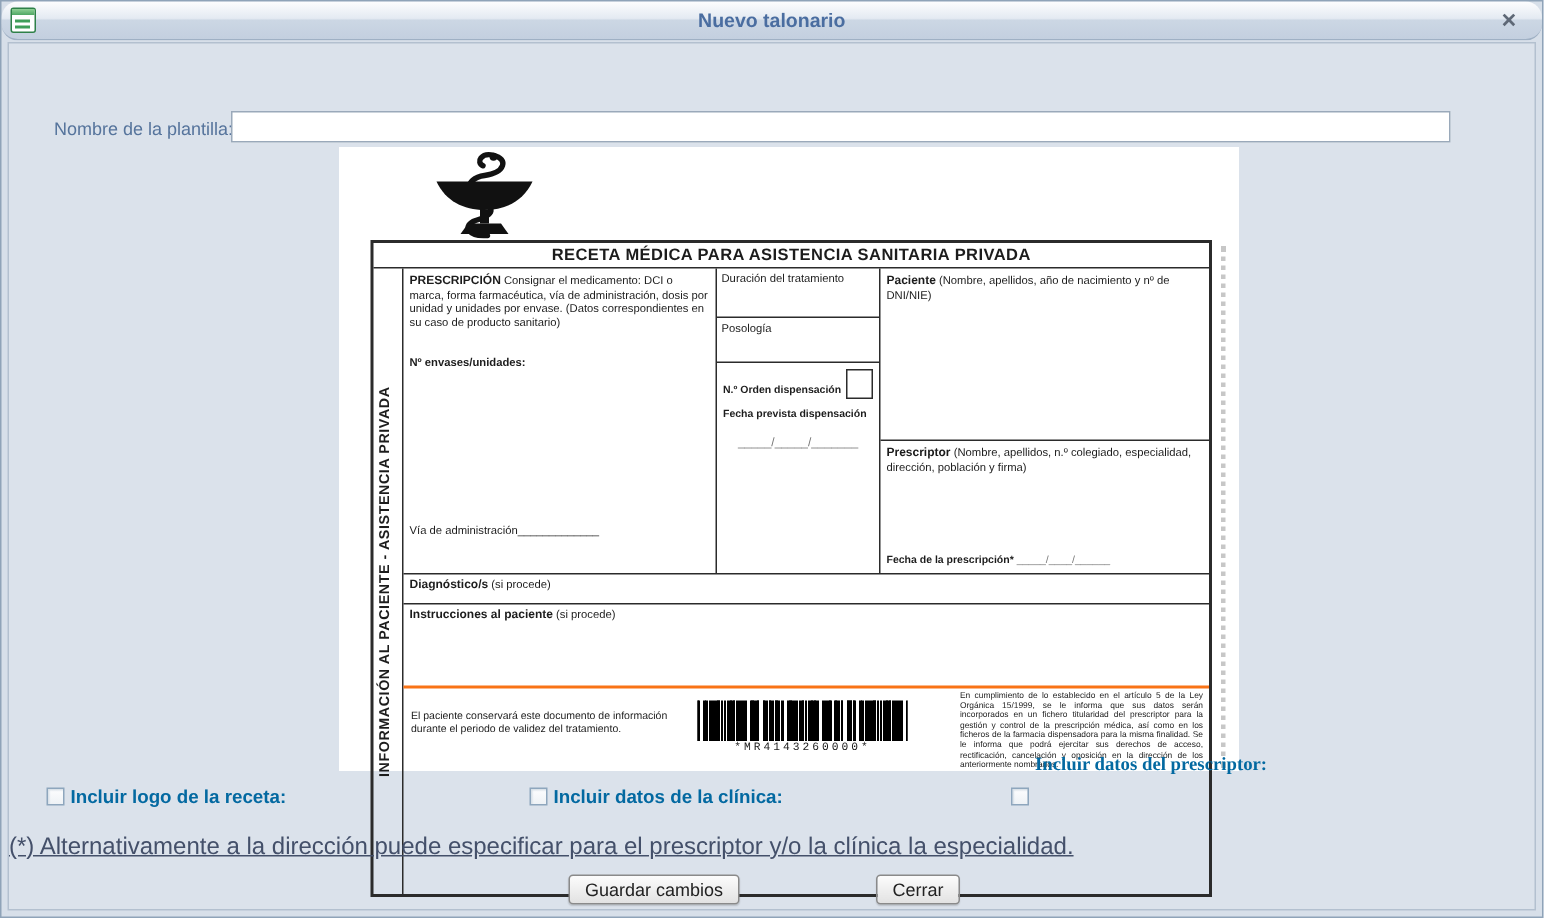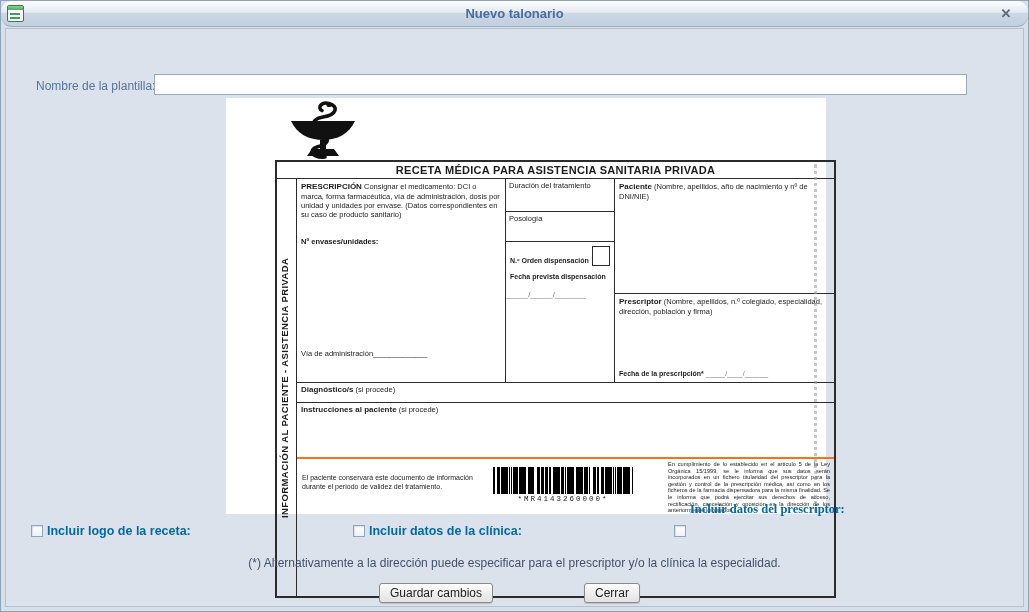--- a/index.html
+++ b/index.html
@@ -30,21 +30,21 @@
   .name-label { position:absolute; left:30px; top:50px; font-size:12px; color:#56749c; }
   .name-input { position:absolute; left:148px; top:45px; width:813px; height:21px;
     border:1px solid #9aa9ba; background:#fff; font-size:12px; padding:0 4px;
     font-family:"Liberation Sans", sans-serif; }
 
   
   .preview { position:absolute; left:220px; top:69px; width:600px; height:416px;
     background:#fff; color:#1c1c1c; }
   .pharm-logo { position:absolute; left:60px; top:2px; }
   .form-outer { position:absolute; left:21px; top:62px; width:561px; height:438px;
-    border:2px solid #2b2b2b;margin-left:28px; }
+    border:2px solid #2b2b2b; }
   .form-title { height:17px; border-bottom:1px solid #2b2b2b; text-align:center;
     font-size:11px; font-weight:bold; letter-spacing:.3px; padding-top:2px; }
   .form-body { position:absolute; left:0; top:17px; right:0; bottom:0; display:flex; }
   .side-strip { width:20px; border-right:1px solid #2b2b2b; position:relative; }
   .side-text { position:absolute; left:2px; top:0; height:100%; width:16px;
     writing-mode:vertical-rl; transform:rotate(180deg);
     font-size:9.5px; font-weight:bold; letter-spacing:.4px; text-align:center; white-space:nowrap; }
   .form-main { position:relative; flex:1; }
 
   .col-left  { position:absolute; left:0; top:0; width:209px; height:203px; border-right:1px solid #2b2b2b; padding:3px 4px; }
@@ -59,21 +59,21 @@
   .mid-box1 { height:33px; border-bottom:1px solid #2b2b2b; padding:2px 3px; font-size:7.5px; }
   .mid-box2 { height:30px; border-bottom:1px solid #2b2b2b; padding:2px 3px; font-size:7.5px; }
   .up-table { height:52px; border-bottom:1px solid #2b2b2b; display:flex; flex-wrap:wrap; }
   .up-cell { width:50%; height:20px; border-bottom:1px solid #2b2b2b; font-size:7.5px; text-align:center; padding-top:4px; }
   .up-cell.l, .up-empty.l { border-right:1px solid #2b2b2b; }
   .up-empty { width:50%; height:31px; }
   .orden-sec { position:relative; height:87px; }
   .orden-label { position:absolute; left:4px; top:15px; font-size:7px; font-weight:bold; }
   .orden-box { position:absolute; right:4px; top:4px; width:18px; height:20px; border:1px solid #2b2b2b; }
   .fecha-prev { position:absolute; left:4px; top:31px; font-size:7px; font-weight:bold; }
-  .fecha-blank { position:absolute; left:0; right:0; top:48px; text-align:left; font-size:8px; color:#777; }
+  .fecha-blank { position:absolute; left:0; right:0; top:48px; text-align:center; font-size:8px; color:#777; }
 
   .paciente-box { height:115px; border-bottom:1px solid #2b2b2b; padding:3px 4px; }
   .prescriptor-box { position:relative; height:88px; padding:3px 4px; }
   .fecha-presc { position:absolute; left:4px; bottom:4px; font-size:7px; font-weight:bold; }
   .fecha-presc span.blank { color:#777; font-weight:normal; }
 
   .diag-row { position:absolute; left:0; top:203px; right:0; height:20px; border-top:1px solid #2b2b2b; padding:2px 4px; }
   .instr-row { position:absolute; left:0; top:223px; right:0; height:55px; border-top:1px solid #2b2b2b; padding:2px 4px; }
   .bottom-row { position:absolute; left:0; top:278px; right:0; bottom:0; border-top:2px solid #f97316; }
   .retain-text { position:absolute; left:5px; top:15px; width:196px; font-size:7px; line-height:1.25; }
@@ -87,22 +87,22 @@
     border-left:3px dotted #9a9a9a; opacity:.55; }
 
   
   .checkbox { position:absolute; width:12px; height:12px; border:1px solid #8ea6bd;
     background:linear-gradient(#fdfdfe,#eef2f6); box-shadow:inset 1px 1px 1px #d7e0e8; cursor:pointer; }
   .cb-label { position:absolute; font-size:12.5px; font-weight:bold; color:#0369a1; }
   #cb1 { left:25px; top:496px; }  #cb1l { left:41px; top:495px; }
   #cb2 { left:347px; top:496px; } #cb2l { left:363px; top:495px; }
   #cb3 { left:668px; top:496px; } #cb3l { left:684px; top:473px;font-family:Liberation Serif, serif; }
 
-  .footnote { position:absolute; left:0; right:0; top:527px; text-align:center;
-    font-size:12px; color:#44506a; }
+  .footnote { position:absolute; left:0; right:0; top:527px; 
+    font-size:16px; color:#44506a;text-decoration:underline; }
 
   
   .btn { position:absolute; top:554px; height:20px; font-size:12px; color:#222;
     font-family:"Liberation Sans", sans-serif;
     background:linear-gradient(#fcfcfc,#e2e2e2); border:1px solid #8a8a8a; border-radius:3px;
     padding:0 10px; cursor:pointer; box-shadow:0 1px 1px rgba(0,0,0,.15); }
   .btn-save { left:373px; }
   .btn-close { left:578px; }
 </style>
 </head>

